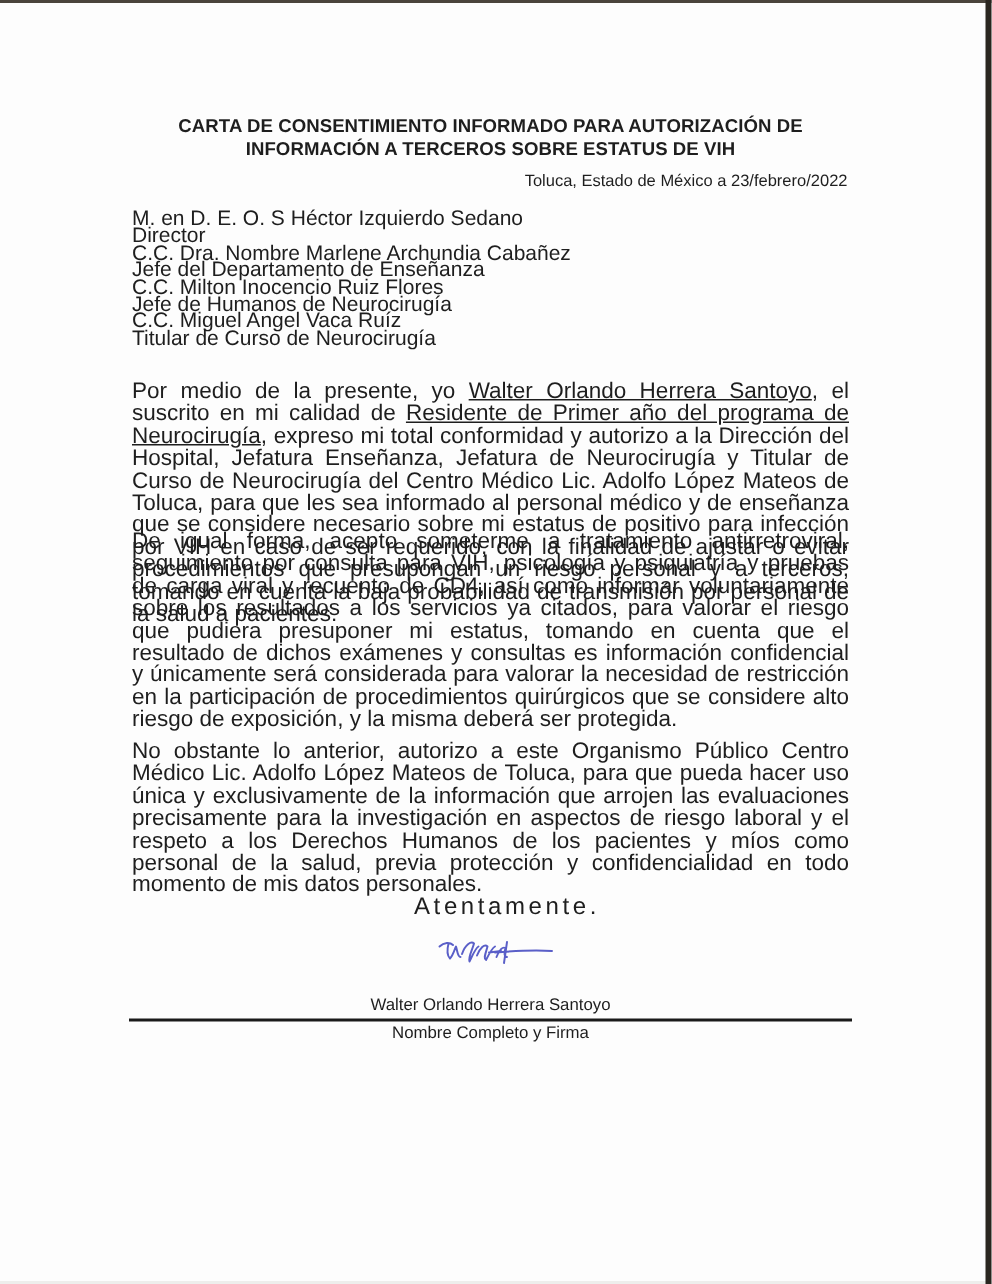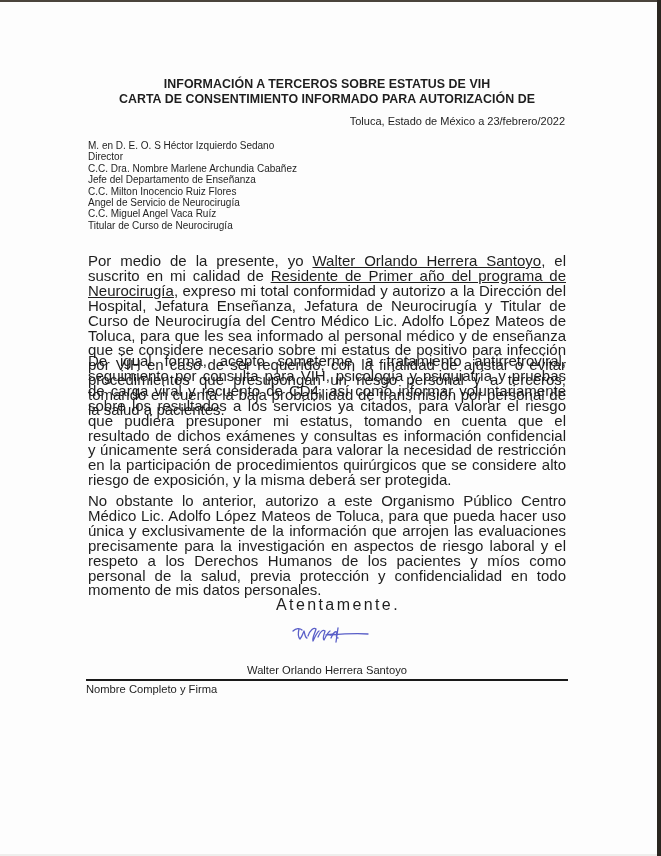--- a/index.html
+++ b/index.html
@@ -20,21 +20,21 @@
     text-align: center; font-weight: bold; font-size: 12.4px; line-height: 15px;
     letter-spacing: 0.05px;
   }
   .title div { white-space: nowrap; }
   .date {
     position: absolute; right: 92px; top: 115px;
     font-size: 11px; white-space: nowrap;
   }
   .recipients {
     position: absolute; left: 88px; top: 140px;
-    font-size: 10px; line-height: 11.4px;
+    font-size: 14px; line-height: 11.4px;
   }
   .recipients div { white-space: nowrap; }
 
   .para {
     position: absolute; left: 88px; width: 478px;
     font-size: 15px; line-height: 14.9px;
     text-align: justify;
   }
   .para .u { text-decoration: underline; text-underline-offset: 1px; }
   .p1 { top: 254px; }
@@ -46,43 +46,43 @@
     font-size: 16px; letter-spacing: 2.4px; white-space: nowrap;
   }
   .signature { position: absolute; left: 290px; top: 620px; width: 80px; height: 28px; }
   .signer-name {
     position: absolute; left: 86px; width: 482px; top: 664px;
     text-align: center; font-size: 11.2px; white-space: nowrap;
   }
   .sig-line { position: absolute; left: 86px; top: 679px; width: 482px; height: 2px; background: #1a1a1a; }
   .sig-caption {
     position: absolute; left: 86px; width: 482px; top: 683px;
-    font-size: 11.2px; white-space: nowrap;
+    text-align: center; font-size: 11.2px; white-space: nowrap;
   }
 </style>
 </head>
 <body>
 
 <div class="page">
   <div class="top-border"></div>
 
   <div class="title">
+    <div>CARTA DE CONSENTIMIENTO INFORMADO PARA AUTORIZACIÓN DE</div>
     <div>INFORMACIÓN A TERCEROS SOBRE ESTATUS DE VIH</div>
-    <div>CARTA DE CONSENTIMIENTO INFORMADO PARA AUTORIZACIÓN DE</div>
   </div>
 
   <div class="date">Toluca, Estado de México a 23/febrero/2022</div>
 
   <div class="recipients">
     <div>M. en D. E. O. S Héctor Izquierdo Sedano</div>
     <div>Director</div>
     <div>C.C. Dra. Nombre Marlene Archundia Cabañez</div>
     <div>Jefe del Departamento de Enseñanza</div>
     <div>C.C. Milton Inocencio Ruiz Flores</div>
-    <div>Angel de Servicio de Neurocirugía</div>
+    <div>Jefe de Humanos de Neurocirugía</div>
     <div>C.C. Miguel Angel Vaca Ruíz</div>
     <div>Titular de Curso de Neurocirugía</div>
   </div>
 
   <div class="para p1"><span>Por medio de la presente, yo </span><span class="u">Walter Orlando Herrera Santoyo</span><span>, el suscrito en mi calidad de </span><span class="u">Residente de Primer año del programa de Neurocirugía</span><span>,  expreso mi total conformidad y autorizo a la Dirección del Hospital, Jefatura Enseñanza, Jefatura de Neurocirugía y Titular de Curso de Neurocirugía del Centro Médico Lic. Adolfo López Mateos de Toluca, para que les sea informado al personal médico y de enseñanza que se considere necesario sobre mi estatus de positivo para infección por VIH  en caso de ser requerido, con la finalidad de ajustar o evitar procedimientos que presupongan un riesgo personal y a terceros, tomando en cuenta la baja probabilidad de transmisión por personal de la salud a pacientes.</span></div>
 
   <div class="para p2">De igual forma, acepto someterme a tratamiento antirretroviral, seguimiento por consulta para VIH, psicología y psiquiatría y pruebas de carga viral y recuento de CD4, así como informar voluntariamente sobre los resultados a los servicios ya citados, para valorar el riesgo que pudiera presuponer mi estatus, tomando en cuenta que el resultado de dichos exámenes y consultas es información confidencial y únicamente será considerada para valorar la necesidad de restricción en la participación de procedimientos quirúrgicos que se considere alto riesgo de exposición, y la misma deberá ser protegida.</div>
 
   <div class="para p3">No obstante lo anterior, autorizo a este Organismo Público Centro Médico Lic. Adolfo López Mateos de Toluca, para que pueda hacer uso única y exclusivamente de la información que arrojen las evaluaciones precisamente para la investigación en aspectos de riesgo laboral y el respeto a los Derechos Humanos de los pacientes y míos como personal de la salud, previa protección y confidencialidad en todo momento de mis datos personales.</div>
 

